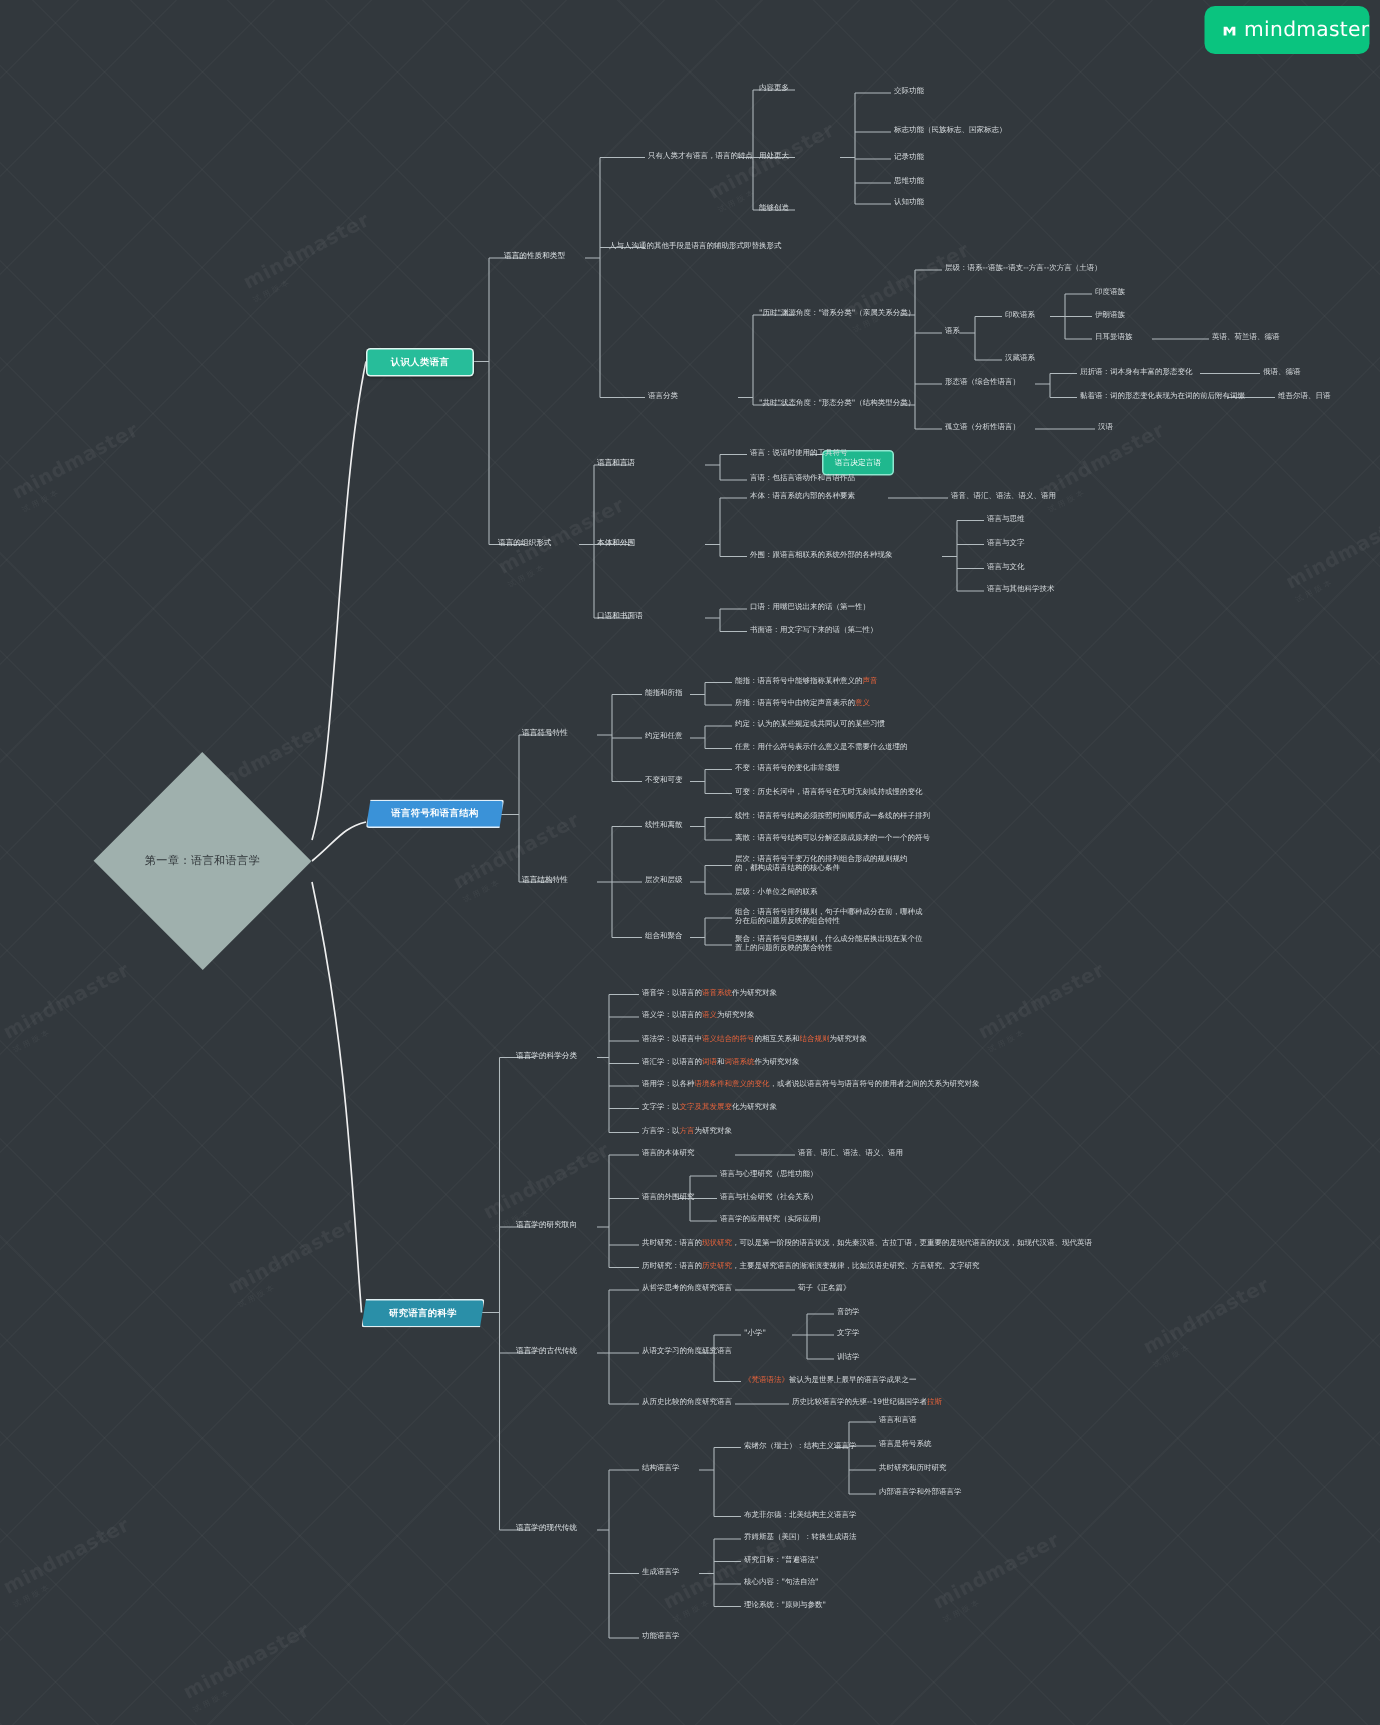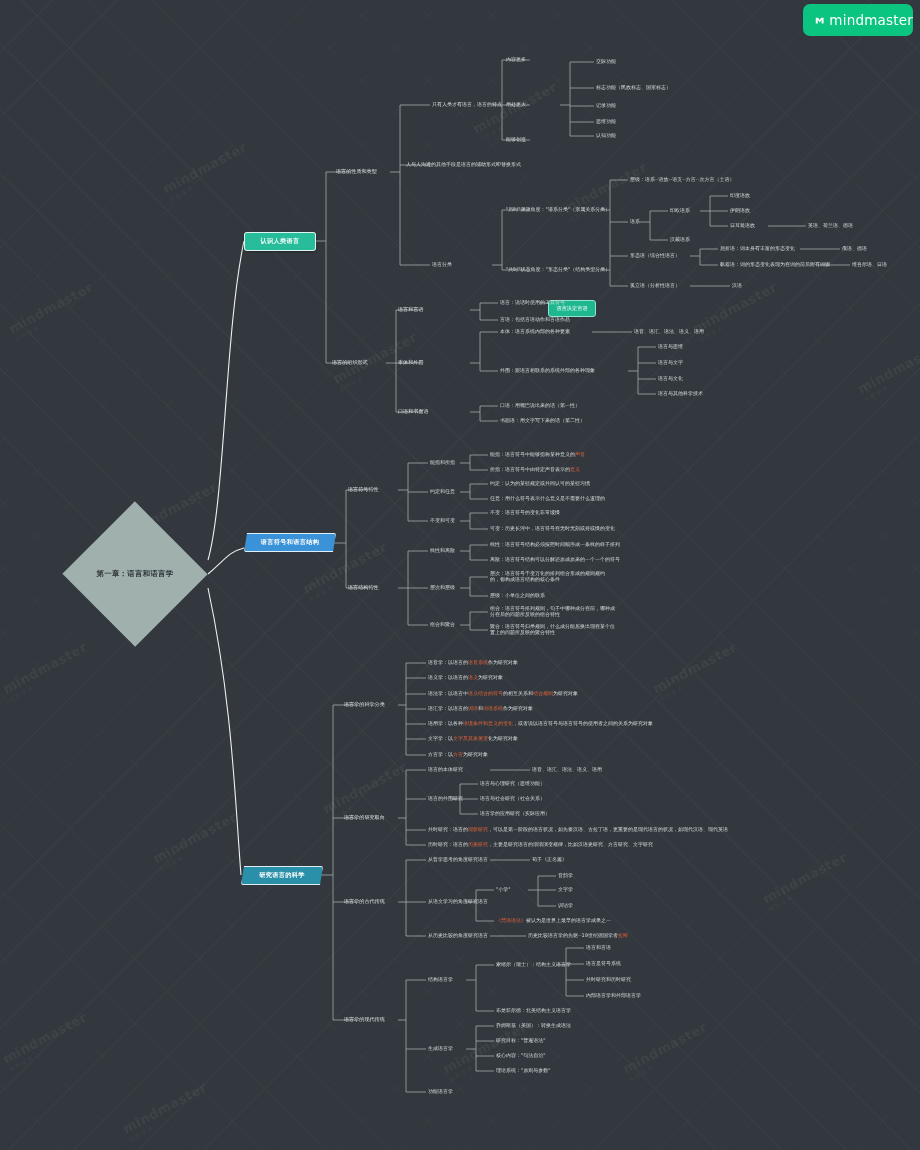--- a/index.html
+++ b/index.html
@@ -22,21 +22,21 @@
   #central{
     position:absolute;left:62px;top:533px;width:146px;height:82px;
   }
   #central .dia{
     position:absolute;inset:0;background:#9fb0ad;
     transform:rotate(45deg) scale(.705,1.25);
     transform-origin:50% 50%;
   }
   #central .lbl{
     position:absolute;inset:0;display:flex;align-items:center;justify-content:center;
-    color:#2f3438;font-size:7.4px;font-weight:bold;letter-spacing:.3px;
+    color:#2f3438;font-size:7.4px;font-weight:normal;letter-spacing:.3px;
   }
 
   .pill{
     position:absolute;display:flex;align-items:center;justify-content:center;
     color:#fff;font-size:6.2px;font-weight:bold;letter-spacing:.3px;
     border:1px solid rgba(255,255,255,.85);border-radius:3px;
     box-shadow:0 1px 2px rgba(0,0,0,.35);
   }
   #b1{left:244px;top:232px;width:70px;height:17px;background:#27bd9a;}
   #b2{left:244px;top:533px;width:90px;height:17px;background:#3a92d8;

